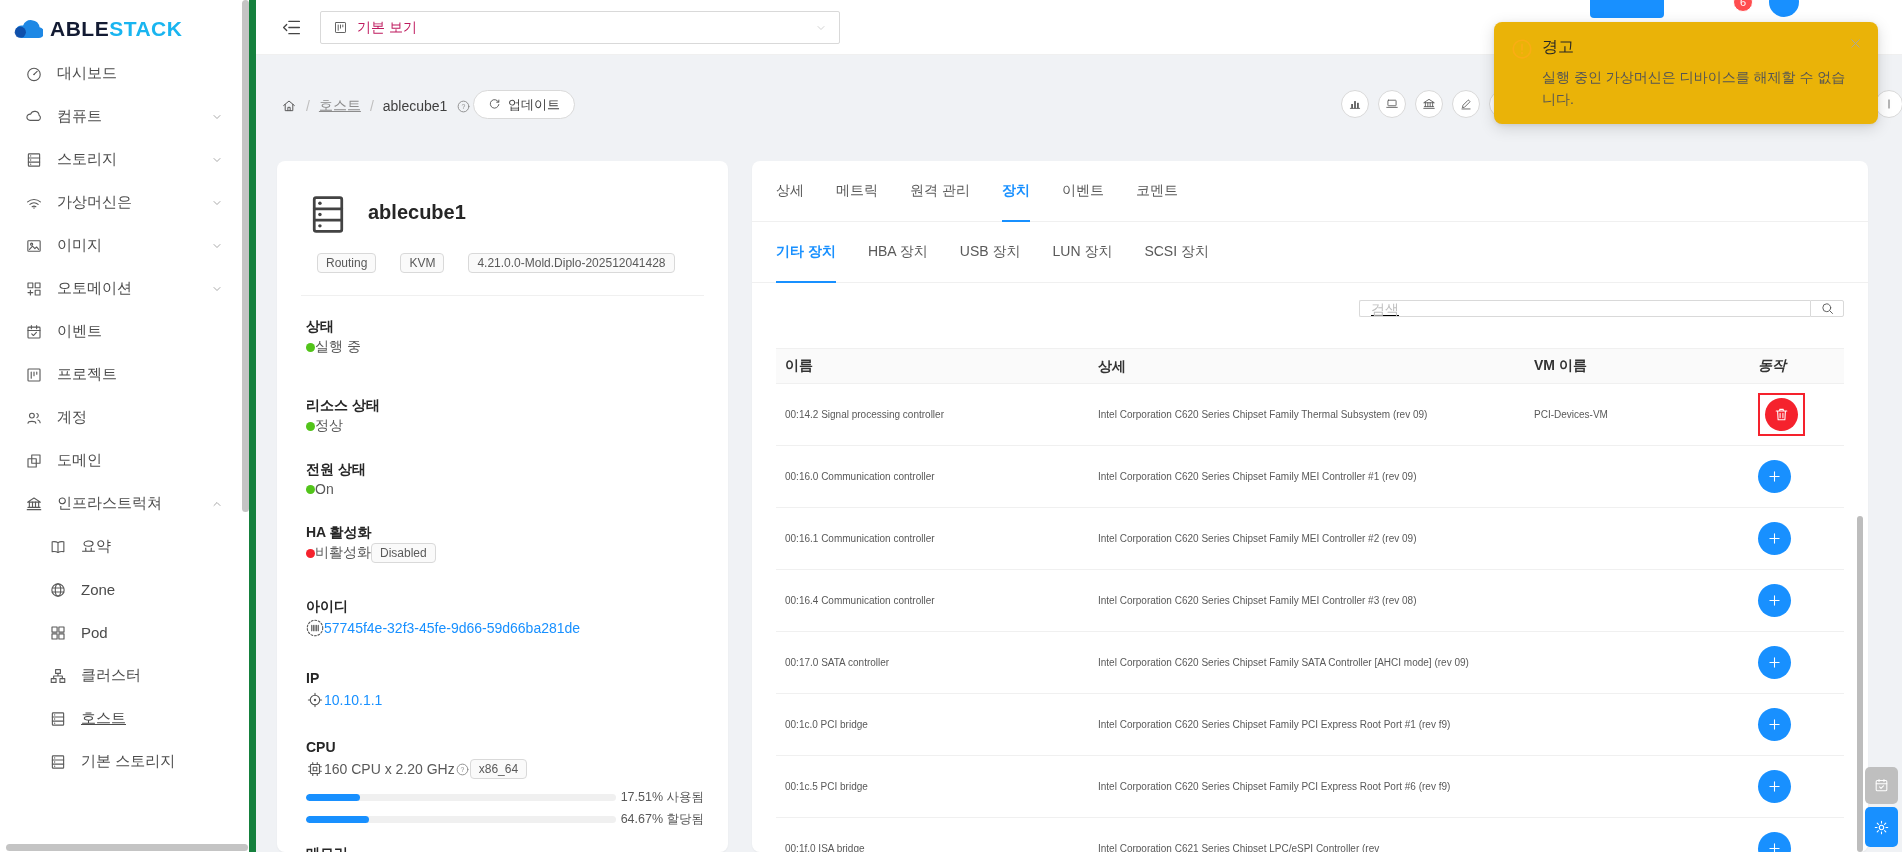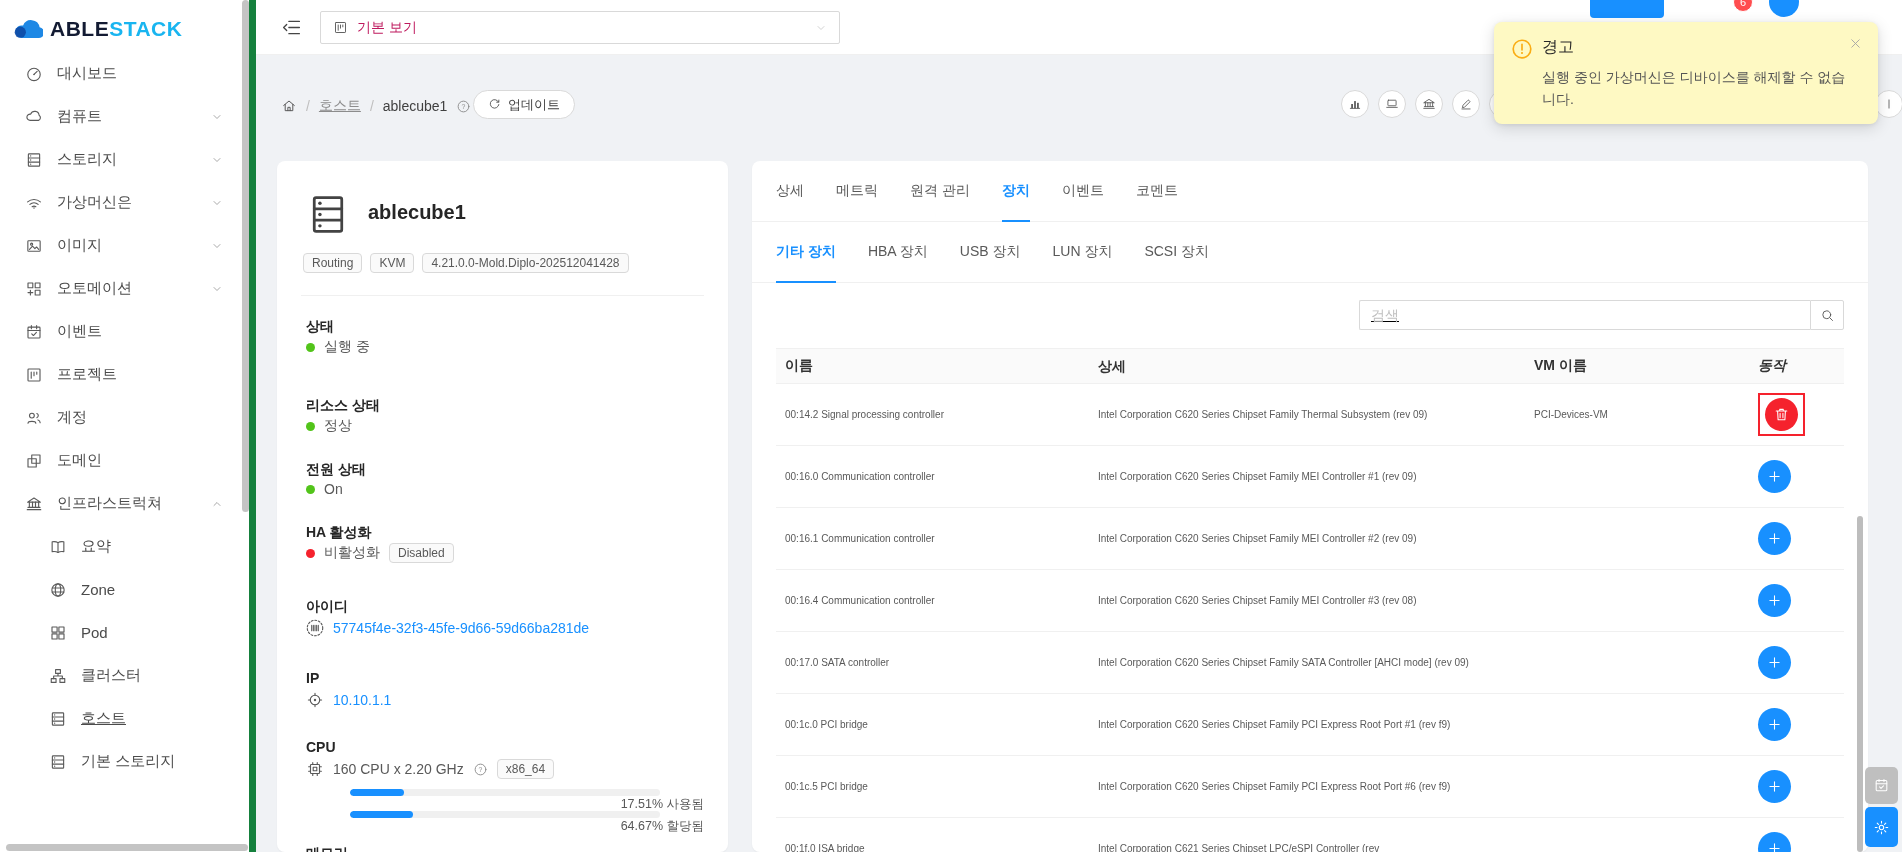--- a/index.html
+++ b/index.html
@@ -59,43 +59,43 @@
 
   
   .card { position:absolute; background:#fff; border-radius:8px; box-shadow:0 1px 2px rgba(0,0,0,.04); }
   .hostcard { left:277px; top:161px; width:451px; height:691px; overflow:hidden; }
   .panel { left:752px; top:161px; width:1116px; height:691px; overflow:hidden; }
 
   
   .h-icon { position:absolute; left:29px; top:30px; width:44px; height:47px; color:#434343; }
   .h-icon svg { width:44px; height:47px; }
   .h-title { position:absolute; left:91px; top:40px; font-size:20px; font-weight:600; color:#262626; }
-  .h-tags { position:absolute; left:26px; top:92px; display:flex; gap:8px; }
+  .h-tags { position:absolute; left:40px; top:92px; display:flex; gap:24px; }
   .tag { border:1px solid #d9d9d9; background:#fafafa; border-radius:4px; padding:2px 8px; font-size:12px; color:#595959; white-space:nowrap; }
   .h-div { position:absolute; left:24px; right:24px; top:134px; height:1px; background:#f0f0f0; }
   .sec-l { position:absolute; left:29px; font-size:14px; font-weight:700; color:#262626; }
-  .sec-v { position:absolute; left:29px; display:flex; align-items:center; gap:9px; font-size:14px; color:#595959; }
+  .sec-v { position:absolute; left:29px; display:flex; align-items:center; font-size:14px; color:#595959; }
   .dot { width:9px; height:9px; border-radius:50%; flex:none; }
   .dot.g { background:#52c41a; } .dot.r { background:#f5222d; }
   .link { color:#1890ff; }
   .vic { width:18px; height:18px; color:#595959; flex:none; }
   .vic svg { width:18px; height:18px; }
-  .barrow { position:absolute; left:29px; right:24px; display:flex; align-items:center;flex-direction:column; }
+  .barrow { position:absolute; left:29px; right:24px; display:flex; align-items:center; }
   .bar { width:310px; height:7px; border-radius:4px; background:#f0f0f0; overflow:hidden; }
   .bar > div { height:100%; background:#1890ff; border-radius:4px; }
   .barlab { margin-left:auto; font-size:12.5px; color:#595959; white-space:nowrap; }
 
   
   .tabs { position:absolute; left:0; right:0; top:0; height:61px; padding:0 24px; display:flex; gap:32px; border-bottom:1px solid #f0f0f0; }
   .tab { position:relative; height:100%; display:flex; align-items:center; font-size:14px; color:#595959; cursor:pointer; }
   .tab.on { color:#1890ff; font-weight:600; }
   .tab.on::after { content:""; position:absolute; left:0; right:0; bottom:-1px; height:2px; background:#1890ff; }
   .subtabs { position:absolute; left:0; right:0; top:61px; height:61px; padding:0 24px; display:flex; gap:32px; border-bottom:1px solid #f0f0f0; }
 
-  .searchbox { position:absolute; top:139px; right:24px; width:485px; height:30px; display:flex;text-decoration:underline; }
+  .searchbox { position:absolute; top:139px; right:24px; width:485px; height:17px; display:flex;text-decoration:underline; }
   .searchbox input { flex:1; border:1px solid #d9d9d9; border-right:none; border-radius:2px 0 0 2px; padding:0 11px; font-size:14px; color:#333; outline:none; font-family:"Liberation Sans", sans-serif; }
   .searchbox input::placeholder { color:#bfbfbf; }
   .searchbtn { width:34px; border:1px solid #d9d9d9; border-radius:0 2px 2px 0; background:#fff; color:#595959; display:flex; align-items:center; justify-content:center; cursor:pointer; }
   .searchbtn svg { width:15px; height:15px; }
 
   
   .tbl { position:absolute; left:24px; right:24px; top:187px; }
   .trh { display:flex; align-items:center; height:36px; background:#fafafa; border-top:1px solid #f0f0f0; border-bottom:1px solid #f0f0f0; font-size:14px; font-weight:600; color:#333; }
   .tr { display:flex; align-items:center; min-height:62px; border-bottom:1px solid #f0f0f0; font-size:10px; color:#595959; }
   .c1 { width:322px; padding:0 16px 0 9px; }
@@ -104,21 +104,21 @@
   .c4 { flex:1; display:flex; align-items:center;font-style:italic; }
   .abtn { width:33px; height:33px; border-radius:50%; display:flex; align-items:center; justify-content:center; color:#fff; cursor:pointer; }
   .abtn svg { width:17px; height:17px; }
   .abtn.add { background:#1890ff; }
   .abtn.del { background:#f5222d; }
   .hl { border:2px solid #f5222d; padding:3px 5px; }
 
   .panel-scroll { position:absolute; left:1857px; top:516px; width:6px; height:336px; background:#bdbdbd; border-radius:3px; z-index:8; cursor:pointer; }
 
   
-  .toast { position:absolute; left:1494px; top:22px; width:384px; min-height:93px; background:#fef9c3; border-radius:8px; box-shadow:0 4px 16px rgba(0,0,0,.14), 0 1px 4px rgba(0,0,0,.08); z-index:20; padding:15px 16px 14px 16px; }
+  .toast { position:absolute; left:1494px; top:22px; width:384px; min-height:93px; background:#eab308; border-radius:8px; box-shadow:0 4px 16px rgba(0,0,0,.14), 0 1px 4px rgba(0,0,0,.08); z-index:20; padding:15px 16px 14px 16px; }
   .toast .wic { position:absolute; left:17px; top:16px; width:22px; height:22px; }
   .toast .wic svg { width:22px; height:22px; }
   .toast .ttl { margin-left:32px; font-size:16px; color:#262626; }
   .toast .msg { margin-left:32px; margin-top:8px; width:314px; font-size:14px; line-height:22px; color:#555; }
   .toast .cls { position:absolute; right:15px; top:14px; width:15px; height:15px; color:#a6a6a6; cursor:pointer; }
   .toast .cls svg { width:15px; height:15px; }
 
   
   .fbtn { position:absolute; left:1865px; width:33px; display:flex; align-items:center; justify-content:center; color:#fff; border-radius:5px; cursor:pointer; z-index:25; }
   .fbtn svg { width:17px; height:17px; }

